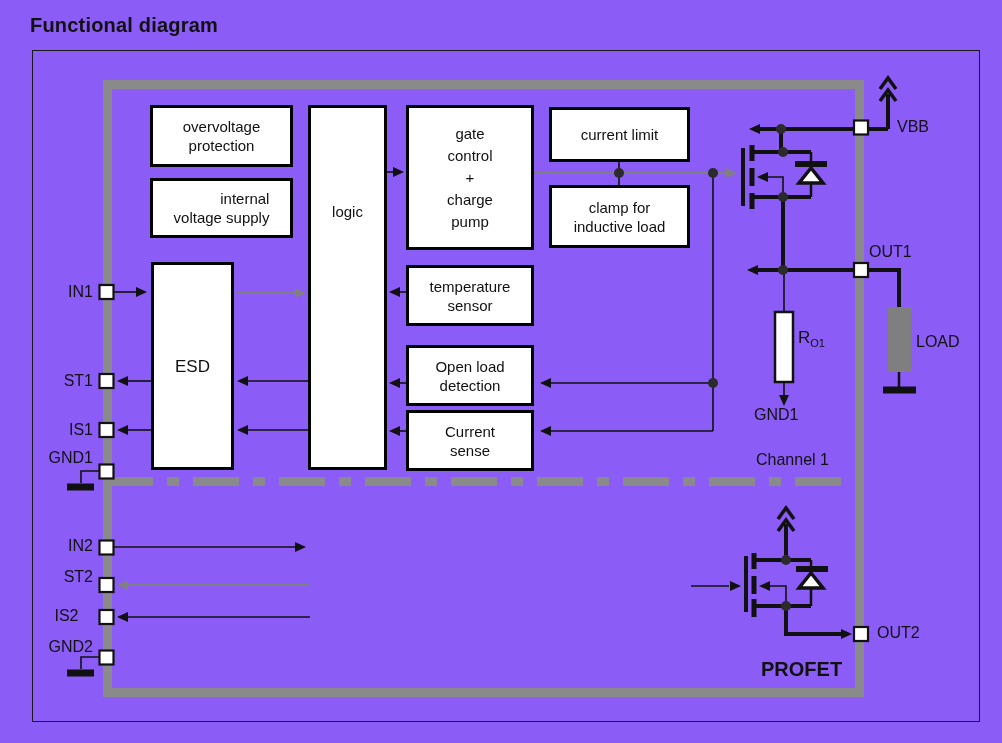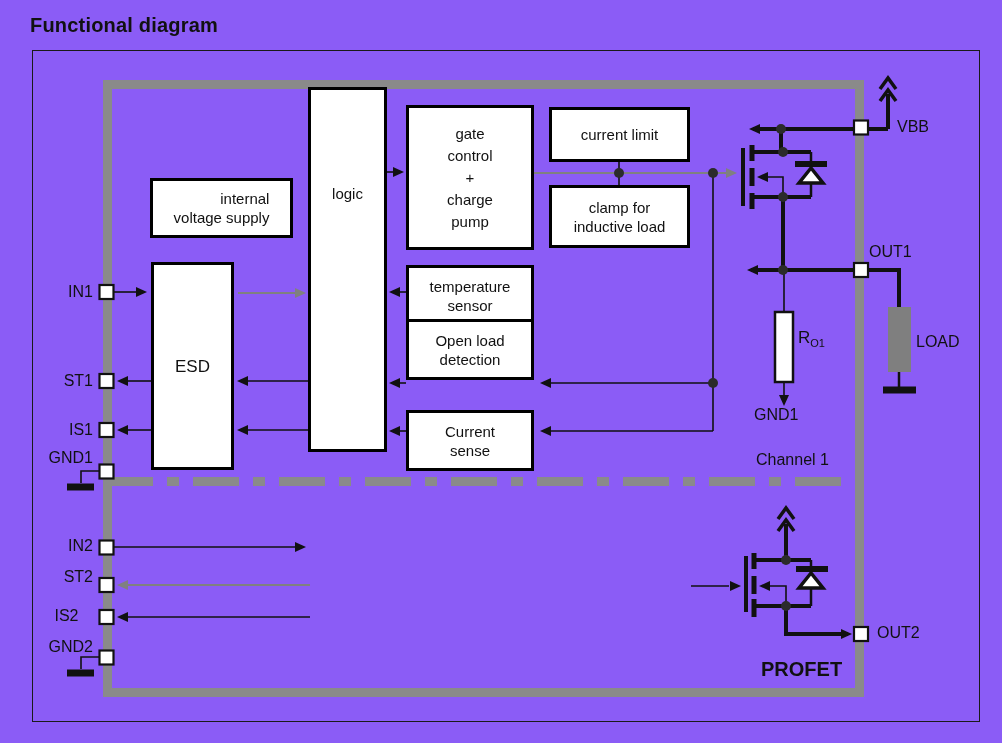--- a/index.html
+++ b/index.html
@@ -194,31 +194,33 @@
       <rect class="pin" x="99.5" y="540.5" width="14" height="14"></rect>
       <rect class="pin" x="99.5" y="578" width="14" height="14"></rect>
       <rect class="pin" x="99.5" y="610" width="14" height="14"></rect>
       <rect class="pin" x="99.5" y="650.5" width="14" height="14"></rect>
       <rect class="pin" x="854" y="120.5" width="14" height="14"></rect>
       <rect class="pin" x="854" y="263" width="14" height="14"></rect>
       <rect class="pin" x="854" y="627" width="14" height="14"></rect>
     </g>
   </svg>
 
+  <div class="block" style="left:150px;top:105px;width:143px;height:62px;">overvoltage
+protection</div>
   <div class="block" style="left:150px;top:178px;width:143px;height:60px;text-align:right;">internal
 voltage supply</div>
-  <div class="block tall-logic" style="left:308px;top:87px;width:79px;height:365px;">logic</div>
+  <div class="block tall-logic" style="left:308px;top:105px;width:79px;height:365px;">logic</div>
   <div class="block big" style="left:406px;top:105px;width:128px;height:145px;">gate
 control
 +
 charge
 pump</div>
   <div class="block" style="left:406px;top:265px;width:128px;height:61px;">temperature
 sensor</div>
-  <div class="block" style="left:406px;top:319px;width:128px;height:61px;">Open load
+  <div class="block" style="left:406px;top:345px;width:128px;height:61px;">Open load
 detection</div>
   <div class="block" style="left:406px;top:410px;width:128px;height:61px;">Current
 sense</div>
   <div class="block esd" style="left:151px;top:262px;width:83px;height:208px;">ESD</div>
   <div class="block" style="left:549px;top:107px;width:141px;height:55px;">current limit</div>
   <div class="block" style="left:549px;top:185px;width:141px;height:63px;">clamp for
 inductive load</div>
 
   <div class="lbl right-align" style="left:40px;top:283px;">IN1</div>
   <div class="lbl right-align" style="left:40px;top:372px;">ST1</div>

